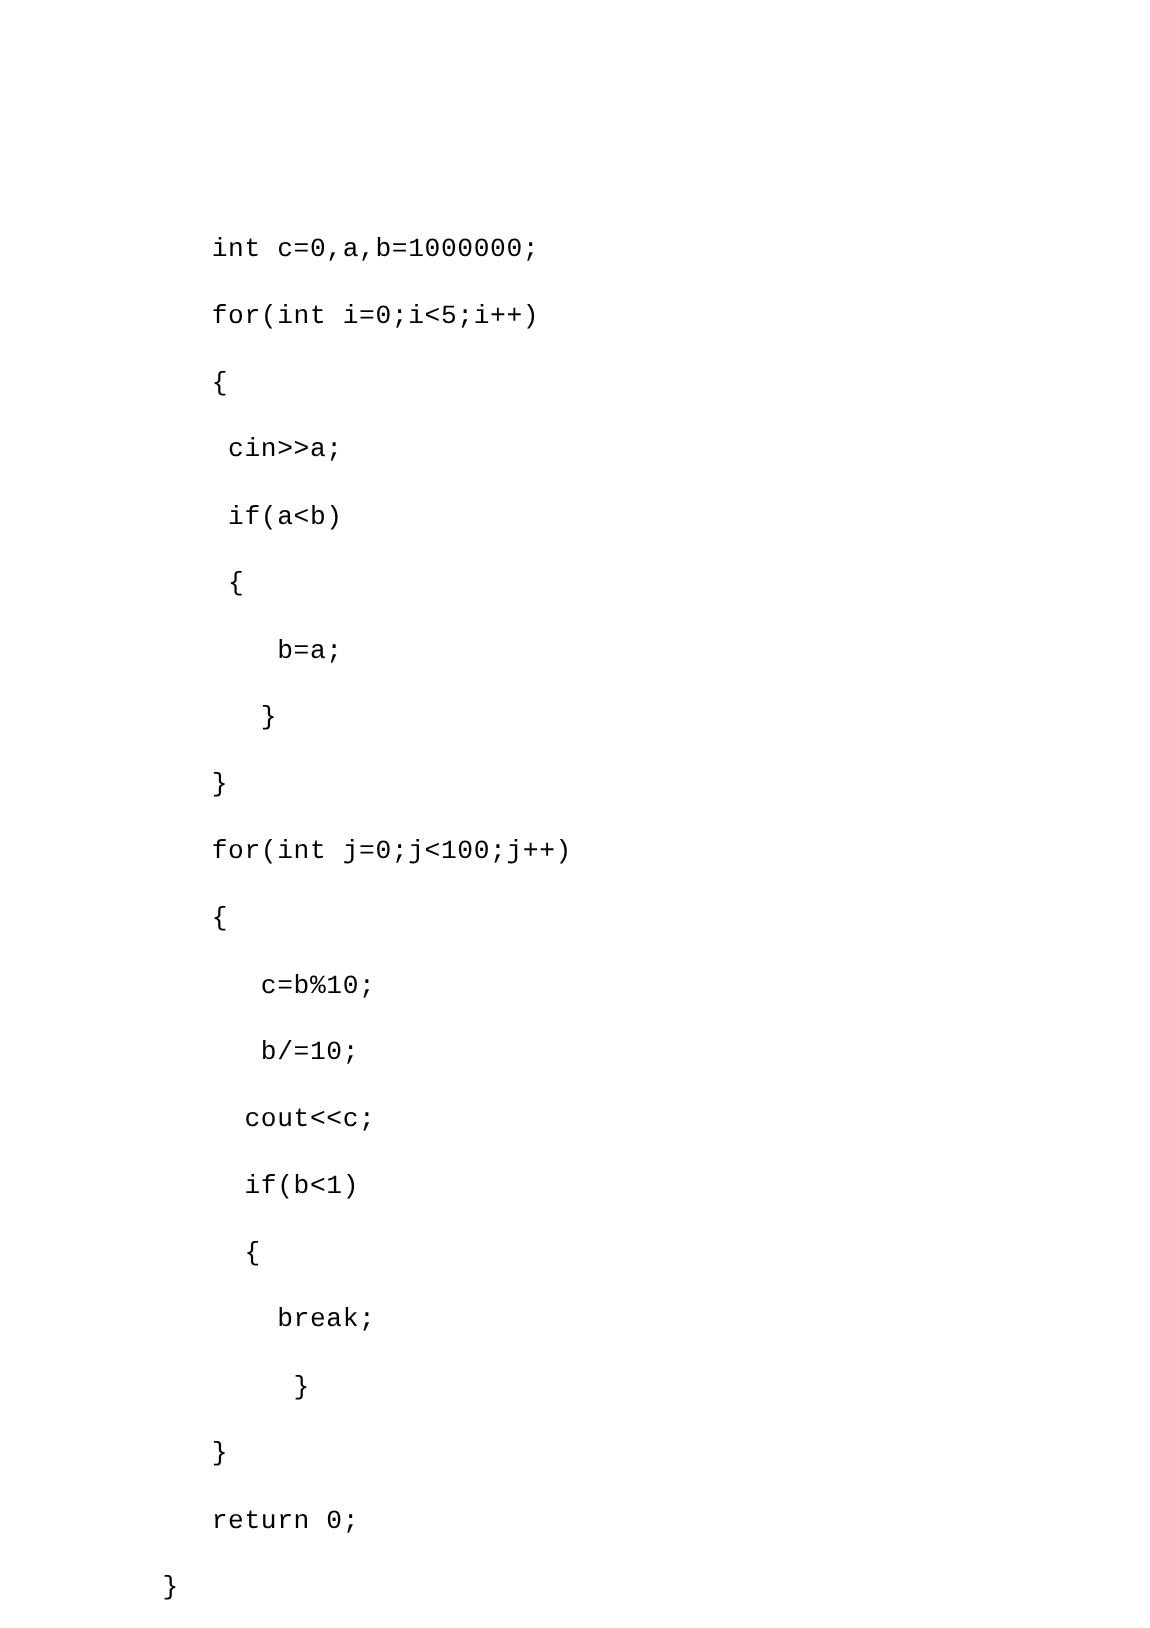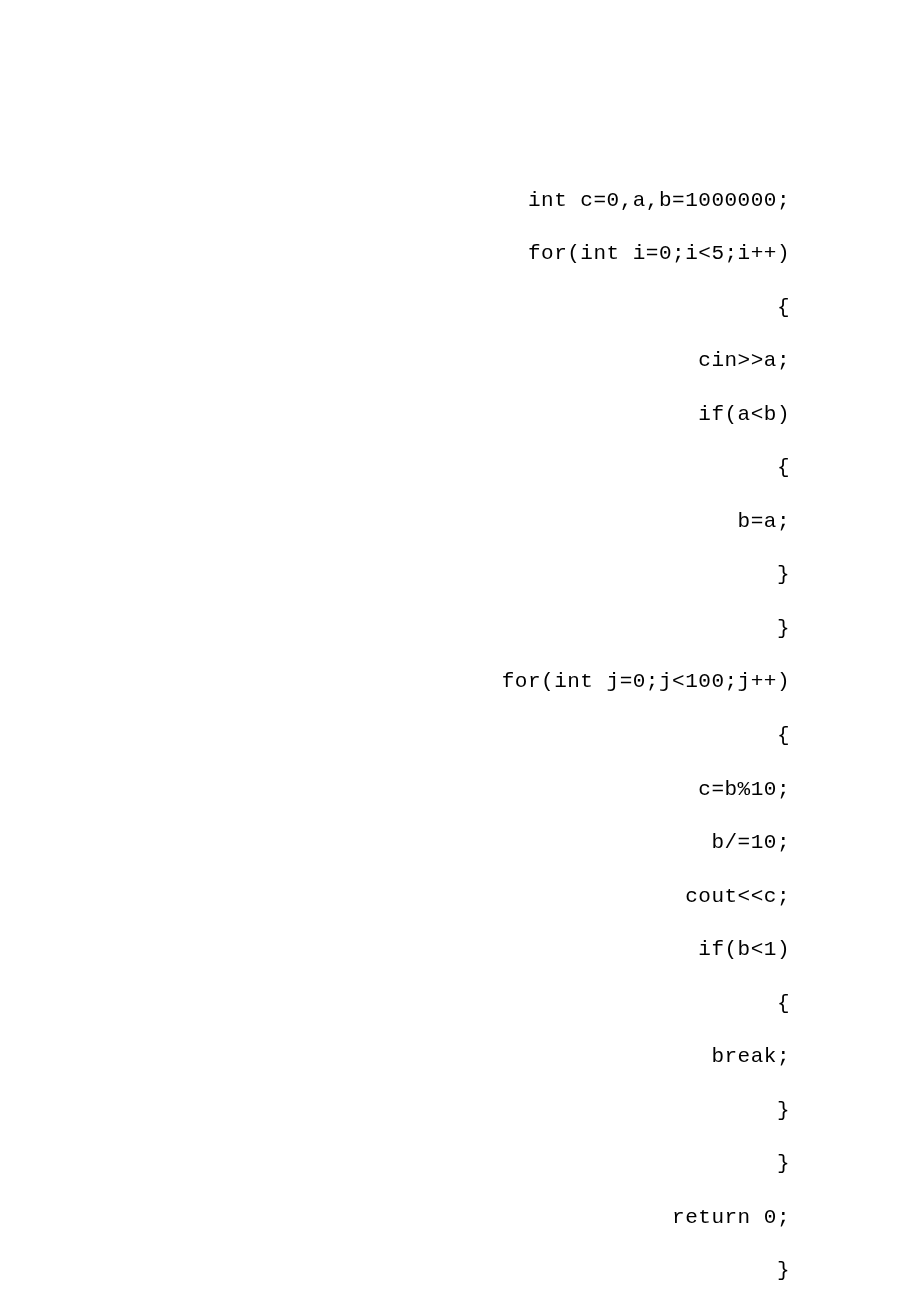--- a/index.html
+++ b/index.html
@@ -17,21 +17,20 @@
     position: relative;
     font-family: "SimSun", "NSimSun", "Songti SC", serif;
   }
   .code-block {
     font-family: "SimSun", "NSimSun", "Songti SC", "Courier New", monospace;
     font-size: 21px;
     line-height: 2.55;
     white-space: pre;
     color: #000000;
     letter-spacing: 0.5px;
-    text-align: right;
   }
   .heading {
     font-family: "SimHei", "Heiti SC", "Microsoft YaHei", sans-serif;
     font-size: 21px;
     font-weight: bold;
     color: #000000;
     margin-top: 2px;
     letter-spacing: 1px;
   }
   .page-number {

